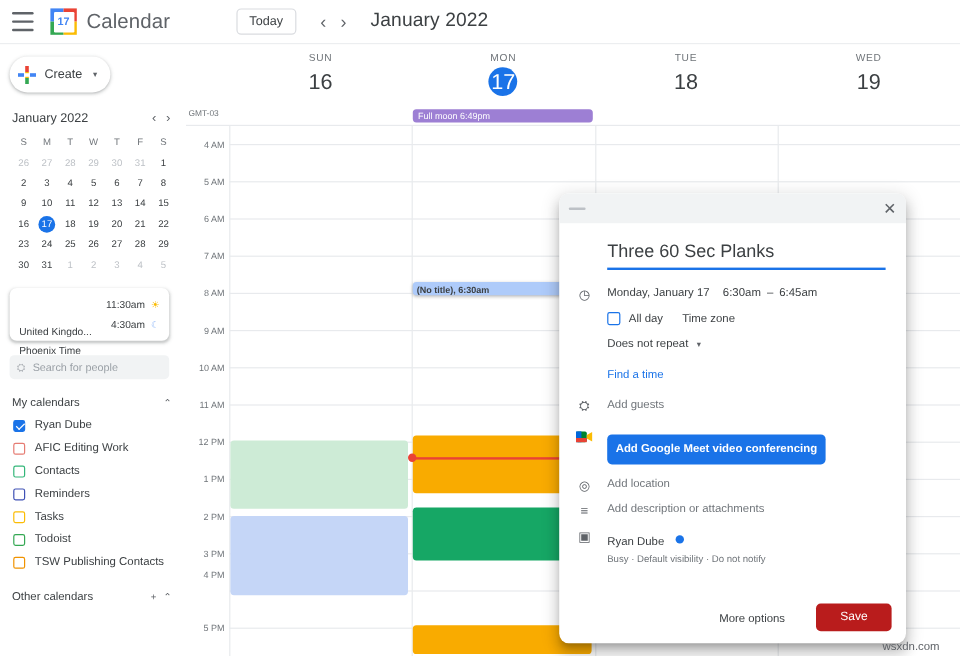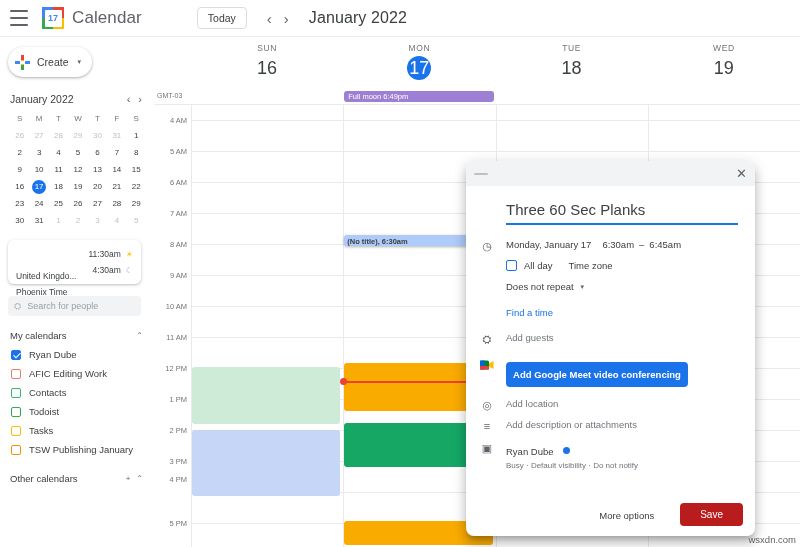--- a/index.html
+++ b/index.html
@@ -177,21 +177,21 @@
   .meet-icon { position: absolute; left: -26px; top: 4px; width: 14px; height: 12px; }
   .owner-dot { width: 7px; height: 7px; border-radius: 50%; background: #1a73e8;
     display: inline-block; margin-left: 5px; vertical-align: middle; }
   .sub { font-size: 8px; color: #70757a; margin-top: 2px; }
   .dlg-foot { position: absolute; bottom: 10px; right: 12px; display: flex;
     align-items: flex-end; gap: 20px; }
   .more-opts { font-size: 9.5px; color: #3c4043; cursor: pointer; padding: 5px 6px; }
   .save-btn { background: #b91c1c; color: #fff; font-size: 10px; border-radius: 4px;
     padding: 6px 20px; cursor: pointer; }
 
-  .watermark { position: absolute; right: 4px; bottom: 2px; font-size: 9.5px;
+  .watermark { position: absolute; right: 17px; bottom: 2px; font-size: 9.5px;
     color: #5f6368; z-index: 60; margin-top: 43px; }
 </style>
 </head>
 <body>
 
 <div id="app">
 
   <div class="topbar">
     <div class="hamburger">
       <span></span>
@@ -307,30 +307,34 @@
         </div>
         <div class="cal-item">
           <span class="cb" style="border-color: rgb(230, 124, 115);"></span>
           <span>AFIC Editing Work</span>
         </div>
         <div class="cal-item">
           <span class="cb" style="border-color: rgb(51, 182, 121);"></span>
           <span>Contacts</span>
         </div>
         <div class="cal-item">
+          <span class="cb" style="border-color: rgb(63, 81, 181);"></span>
+          <span>Reminders</span>
+        </div>
+        <div class="cal-item">
+          <span class="cb" style="border-color: rgb(251, 188, 4);"></span>
+          <span>Tasks</span>
+        </div>
+        <div class="cal-item">
           <span class="cb" style="border-color: rgb(52, 168, 83);"></span>
           <span>Todoist</span>
         </div>
         <div class="cal-item">
-          <span class="cb" style="border-color: rgb(251, 188, 4);"></span>
-          <span>Tasks</span>
-        </div>
-        <div class="cal-item">
           <span class="cb" style="border-color: rgb(240, 147, 0);"></span>
-          <span>TSW Publishing January</span>
+          <span>TSW Publishing Contacts</span>
         </div>
       </div>
 
     <div class="cal-section-head">
       <span class="label">Other calendars</span>
       <span class="chev">+</span>
       <span class="chev">⌃</span>
     </div>
   </div>
 

